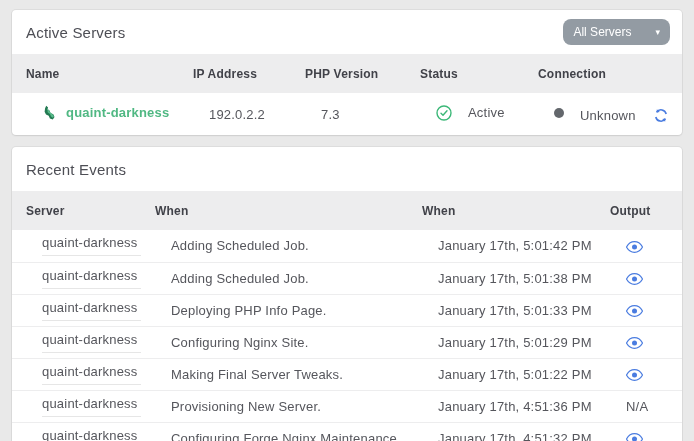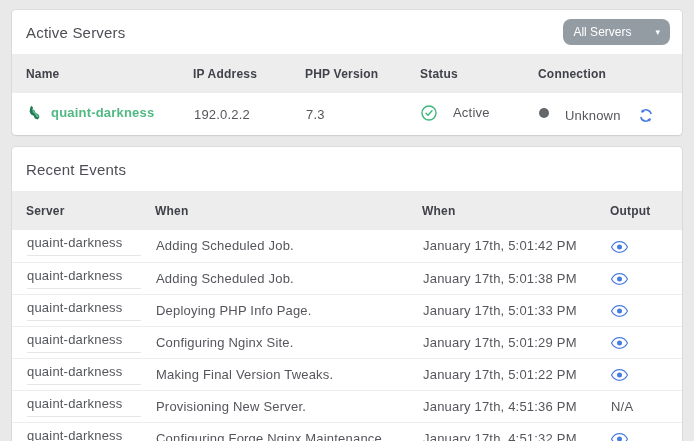--- a/index.html
+++ b/index.html
@@ -56,21 +56,21 @@
     font-weight: 700;
     color: #414249;
     text-align: left;
     height: 39px;
     padding: 0 6px 0 14px;
     white-space: nowrap;
   }
   td {
     font-size: 13px;
     color: #55565c;
-    padding: 0 6px 0 15px;
+    padding: 0 6px 0 30px;
     white-space: nowrap;
     overflow: hidden;
   }
   .servers-table td { height: 42px; }
   .events-table td { height: 32px; border-top: 1px solid #ededee; }
   .events-table tbody tr:first-child td { border-top: none; }
   .server-link {
     color: #50b883;
     font-weight: 600;
     text-decoration: none;
@@ -254,21 +254,21 @@
           <circle cx="8.5" cy="6" r="2.5" fill="#4a7ce0"></circle>
         </svg>
       </button>
     </td>
   </tr>
 
   <tr>
     <td>
       <span class="event-server-label">quaint-darkness</span>
     </td>
-    <td>Making Final Version Tweaks.</td>
+    <td>Making Final Server Tweaks.</td>
     <td>January 17th, 5:01:22 PM</td>
     <td>
       <button class="eye-btn">
         <svg width="17" height="12" viewBox="0 0 17 12" aria-hidden="true">
           <path d="M8.5.7C5.3.7 2.4 2.7.8 5.5a1.1 1.1 0 000 1C2.4 9.3 5.3 11.3 8.5 11.3s6.1-2 7.7-4.8a1.1 1.1 0 000-1C14.6 2.7 11.7.7 8.5.7z" fill="none" stroke="#4a7ce0" stroke-width="1.3"></path>
           <circle cx="8.5" cy="6" r="2.5" fill="#4a7ce0"></circle>
         </svg>
       </button>
     </td>
   </tr>

